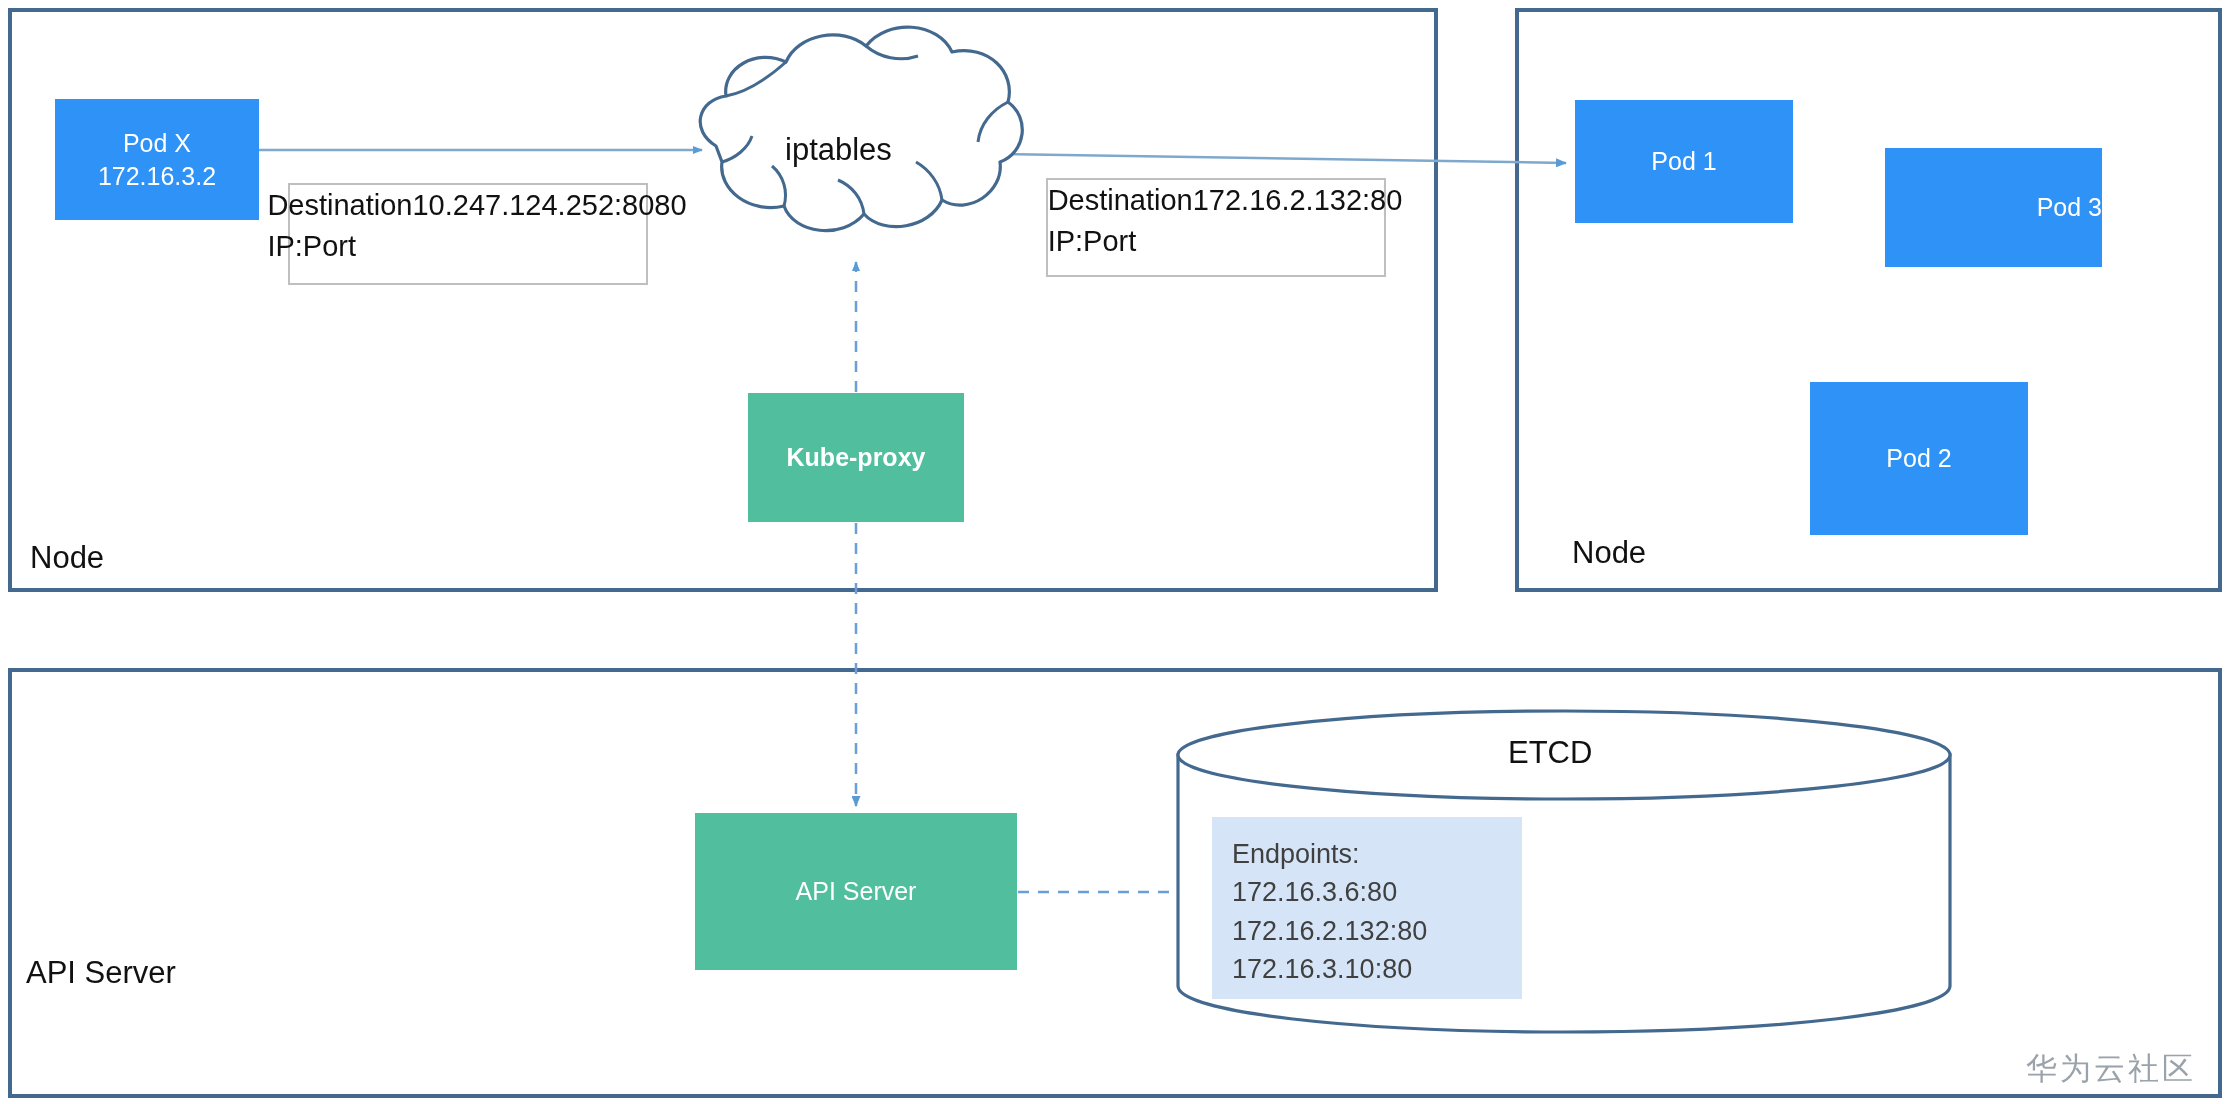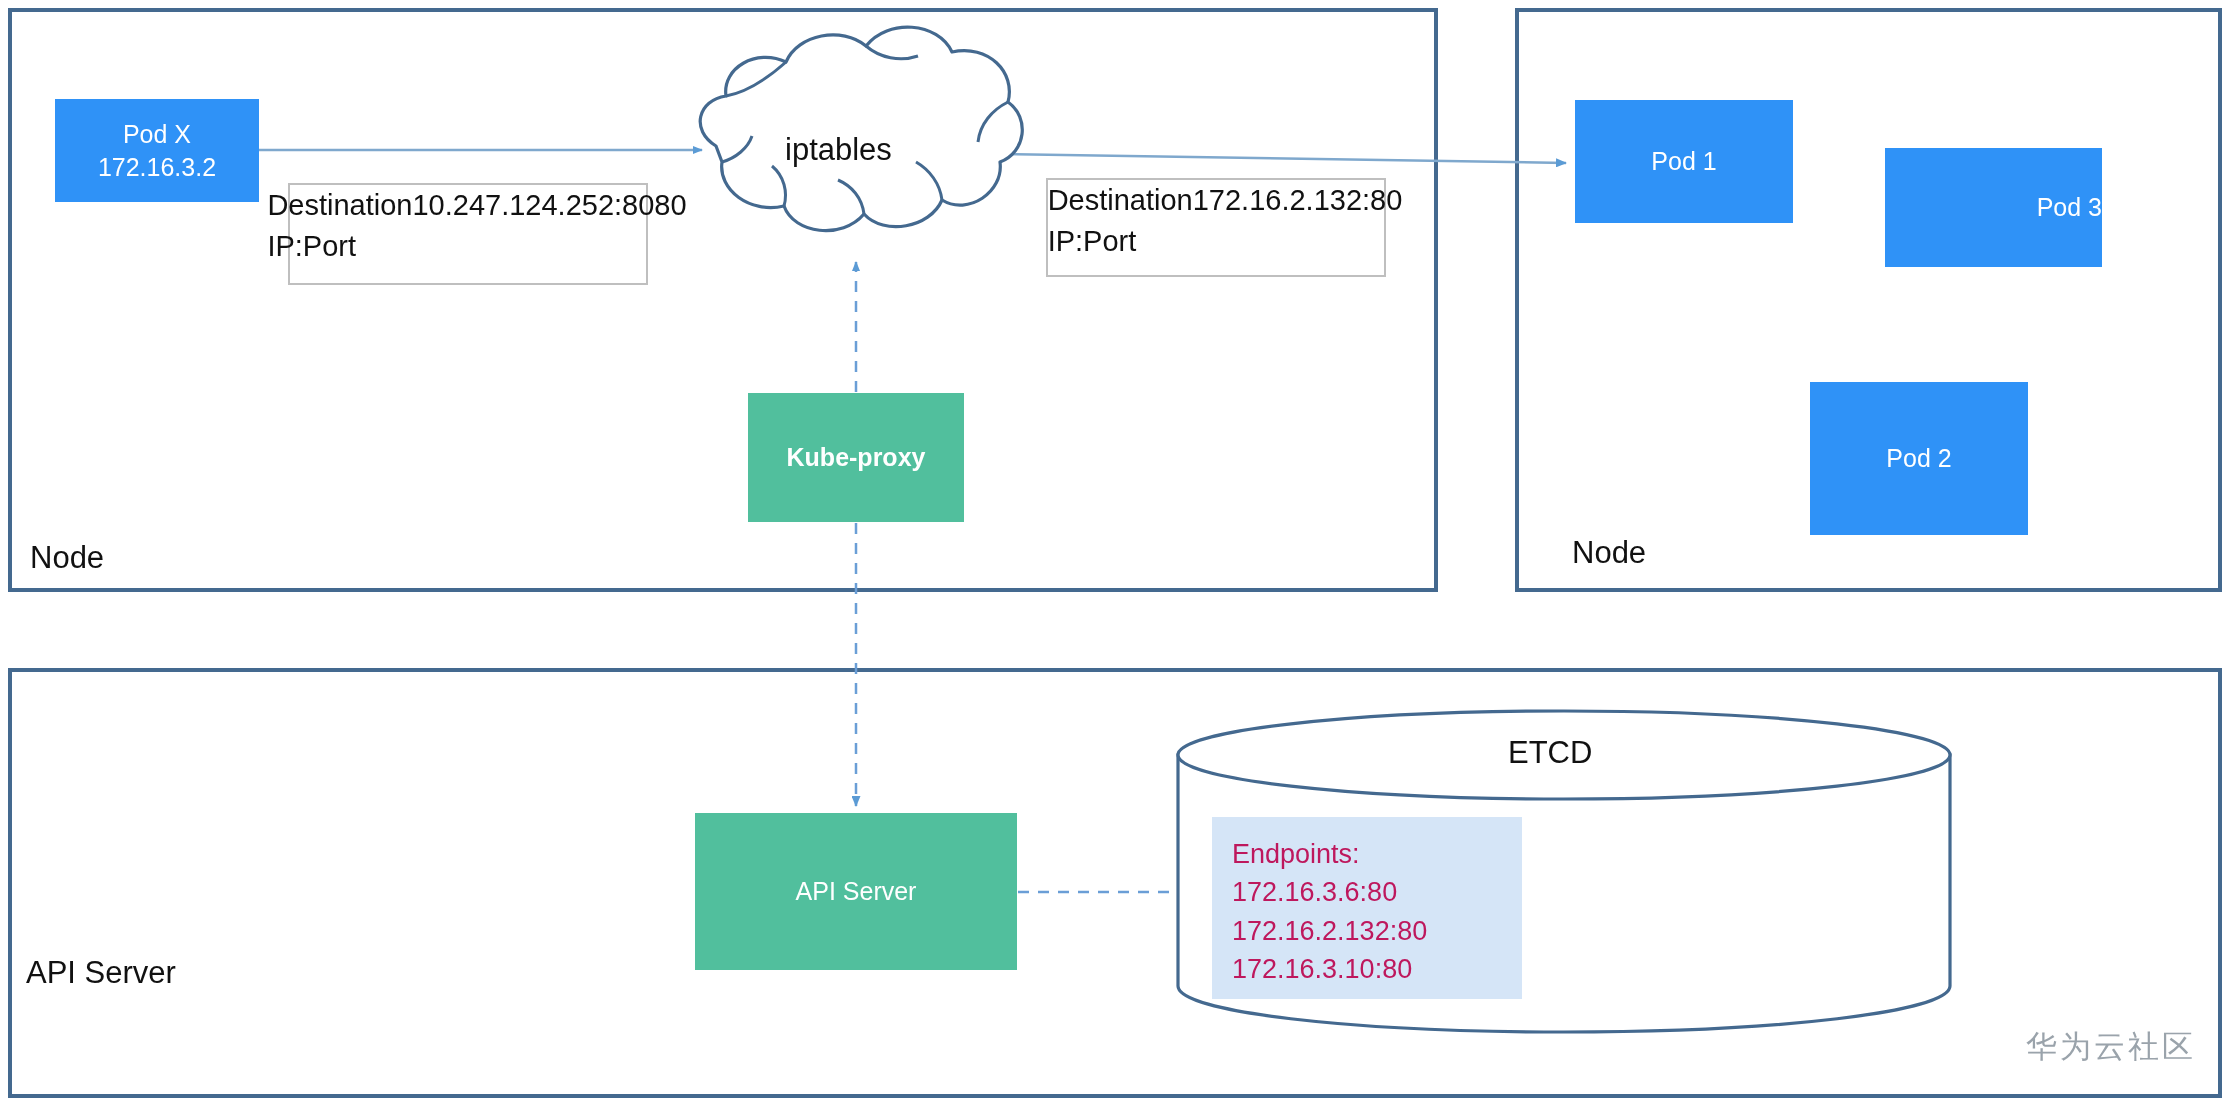--- a/index.html
+++ b/index.html
@@ -86,21 +86,21 @@
     position: absolute;
     font-size: 31px;
     color: #111111;
     white-space: nowrap;
   }
   .endpoints-box {
     position: absolute;
     background: #d5e5f7;
     box-sizing: border-box;
     padding: 18px 0 9px 20px;
-    color: #be185d;
+    color: #404040;
     font-size: 27px;
     line-height: 1.42;
   }
   .endpoints-box div { white-space: nowrap; }
   .watermark {
     position: absolute;
     font-size: 31px;
     color: #9aa3ab;
     letter-spacing: 3px;
     white-space: nowrap;
@@ -165,21 +165,21 @@
 
     <g>
       <path d="M 1178 755 L 1178 986
                C 1178 1012, 1350 1032, 1564 1032
                C 1778 1032, 1950 1012, 1950 986
                L 1950 755 Z" fill="#ffffff" stroke="#44698f" stroke-width="3.2"></path>
       <ellipse cx="1564" cy="755" rx="386" ry="44" fill="#ffffff" stroke="#44698f" stroke-width="3.2"></ellipse>
     </g>
   </svg>
 
-  <div class="pod-box" style="left:55px; top:99px; width:204px; height:103px;">
+  <div class="pod-box" style="left:55px; top:99px; width:204px; height:121px;">
     <span class="pod-lines">
       <span>Pod X</span><br>
       <span>172.16.3.2</span>
     </span>
   </div>
 
   <div class="callout" style="left:288px; top:183px; width:360px; height:102px;">
     <div>Destination IP:Port</div>
     <div>10.247.124.252:8080</div>
   </div>
@@ -213,15 +213,15 @@
 
   <div class="etcd-label" style="left:1508px; top:735px;">ETCD</div>
 
   <div class="endpoints-box" style="left:1212px; top:817px; width:310px; height:182px;">
     <div>Endpoints:</div>
     <div>172.16.3.6:80</div>
     <div>172.16.2.132:80</div>
     <div>172.16.3.10:80</div>
   </div>
 
-  <div class="watermark" style="left:2026px; top:1026px;text-align:center;">华为云社区</div>
+  <div class="watermark" style="left:2026px; top:1048px;text-align:center;">华为云社区</div>
 
 </div>
 
 </body></html>

